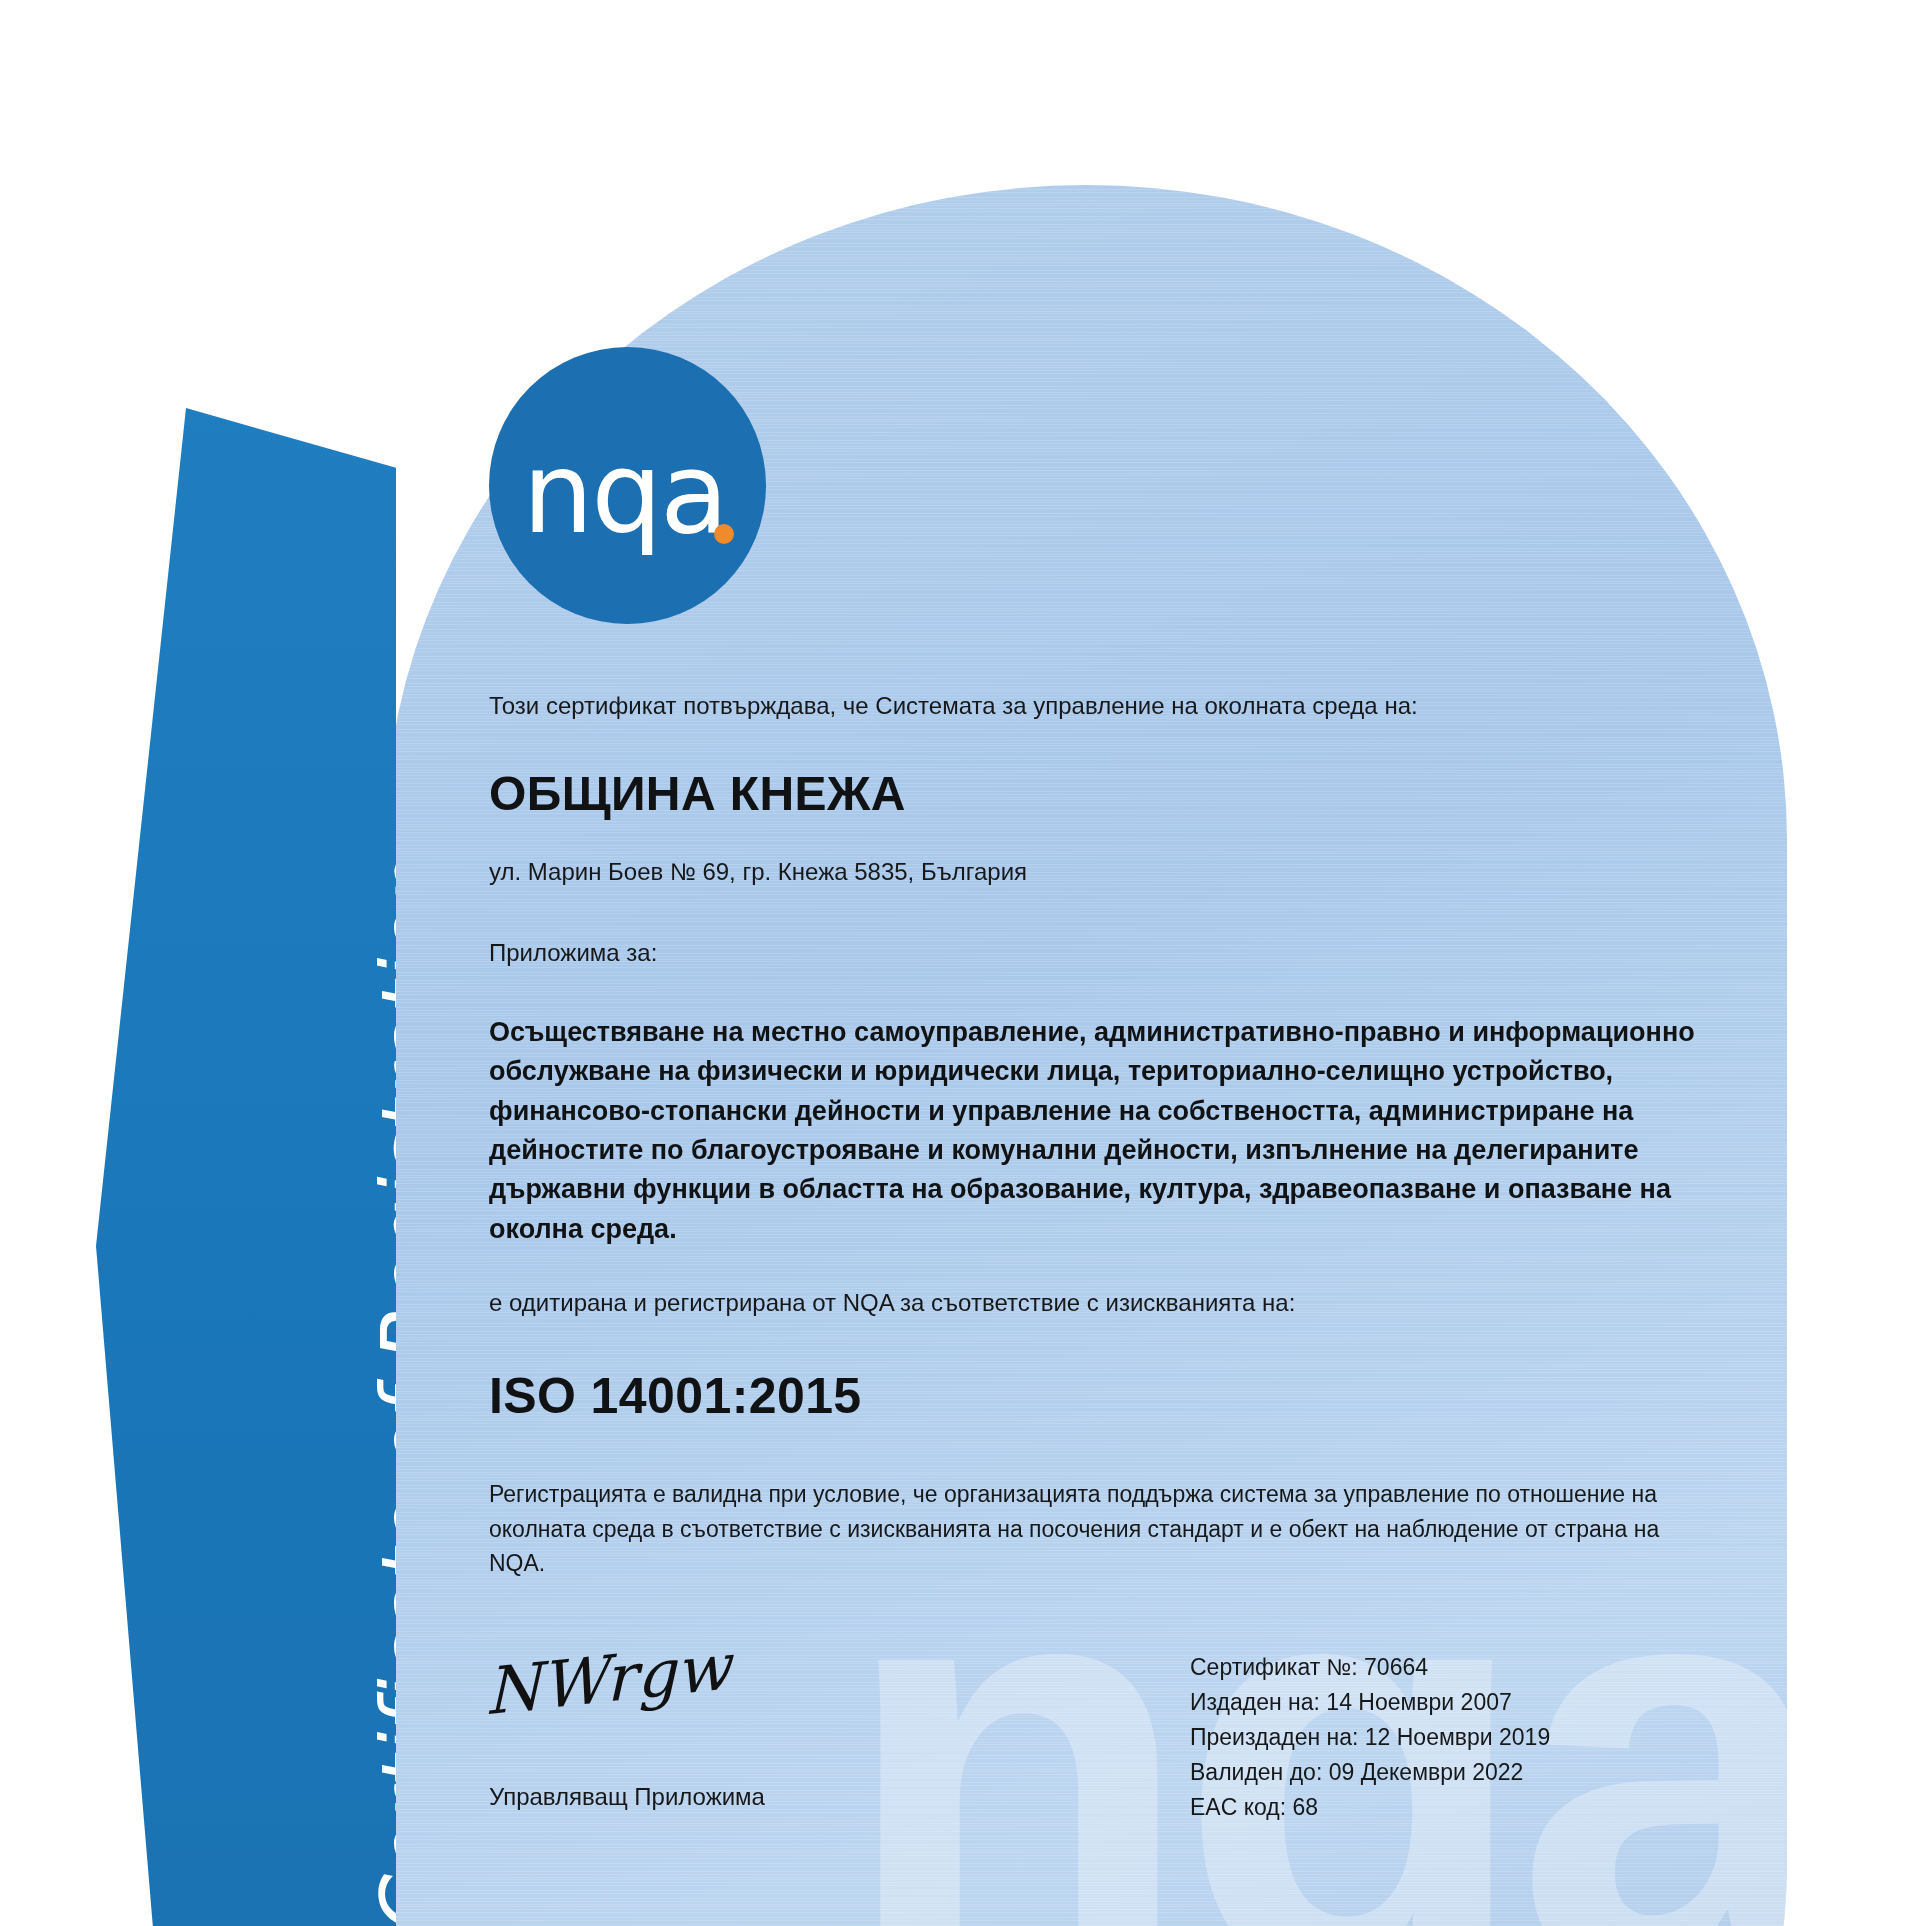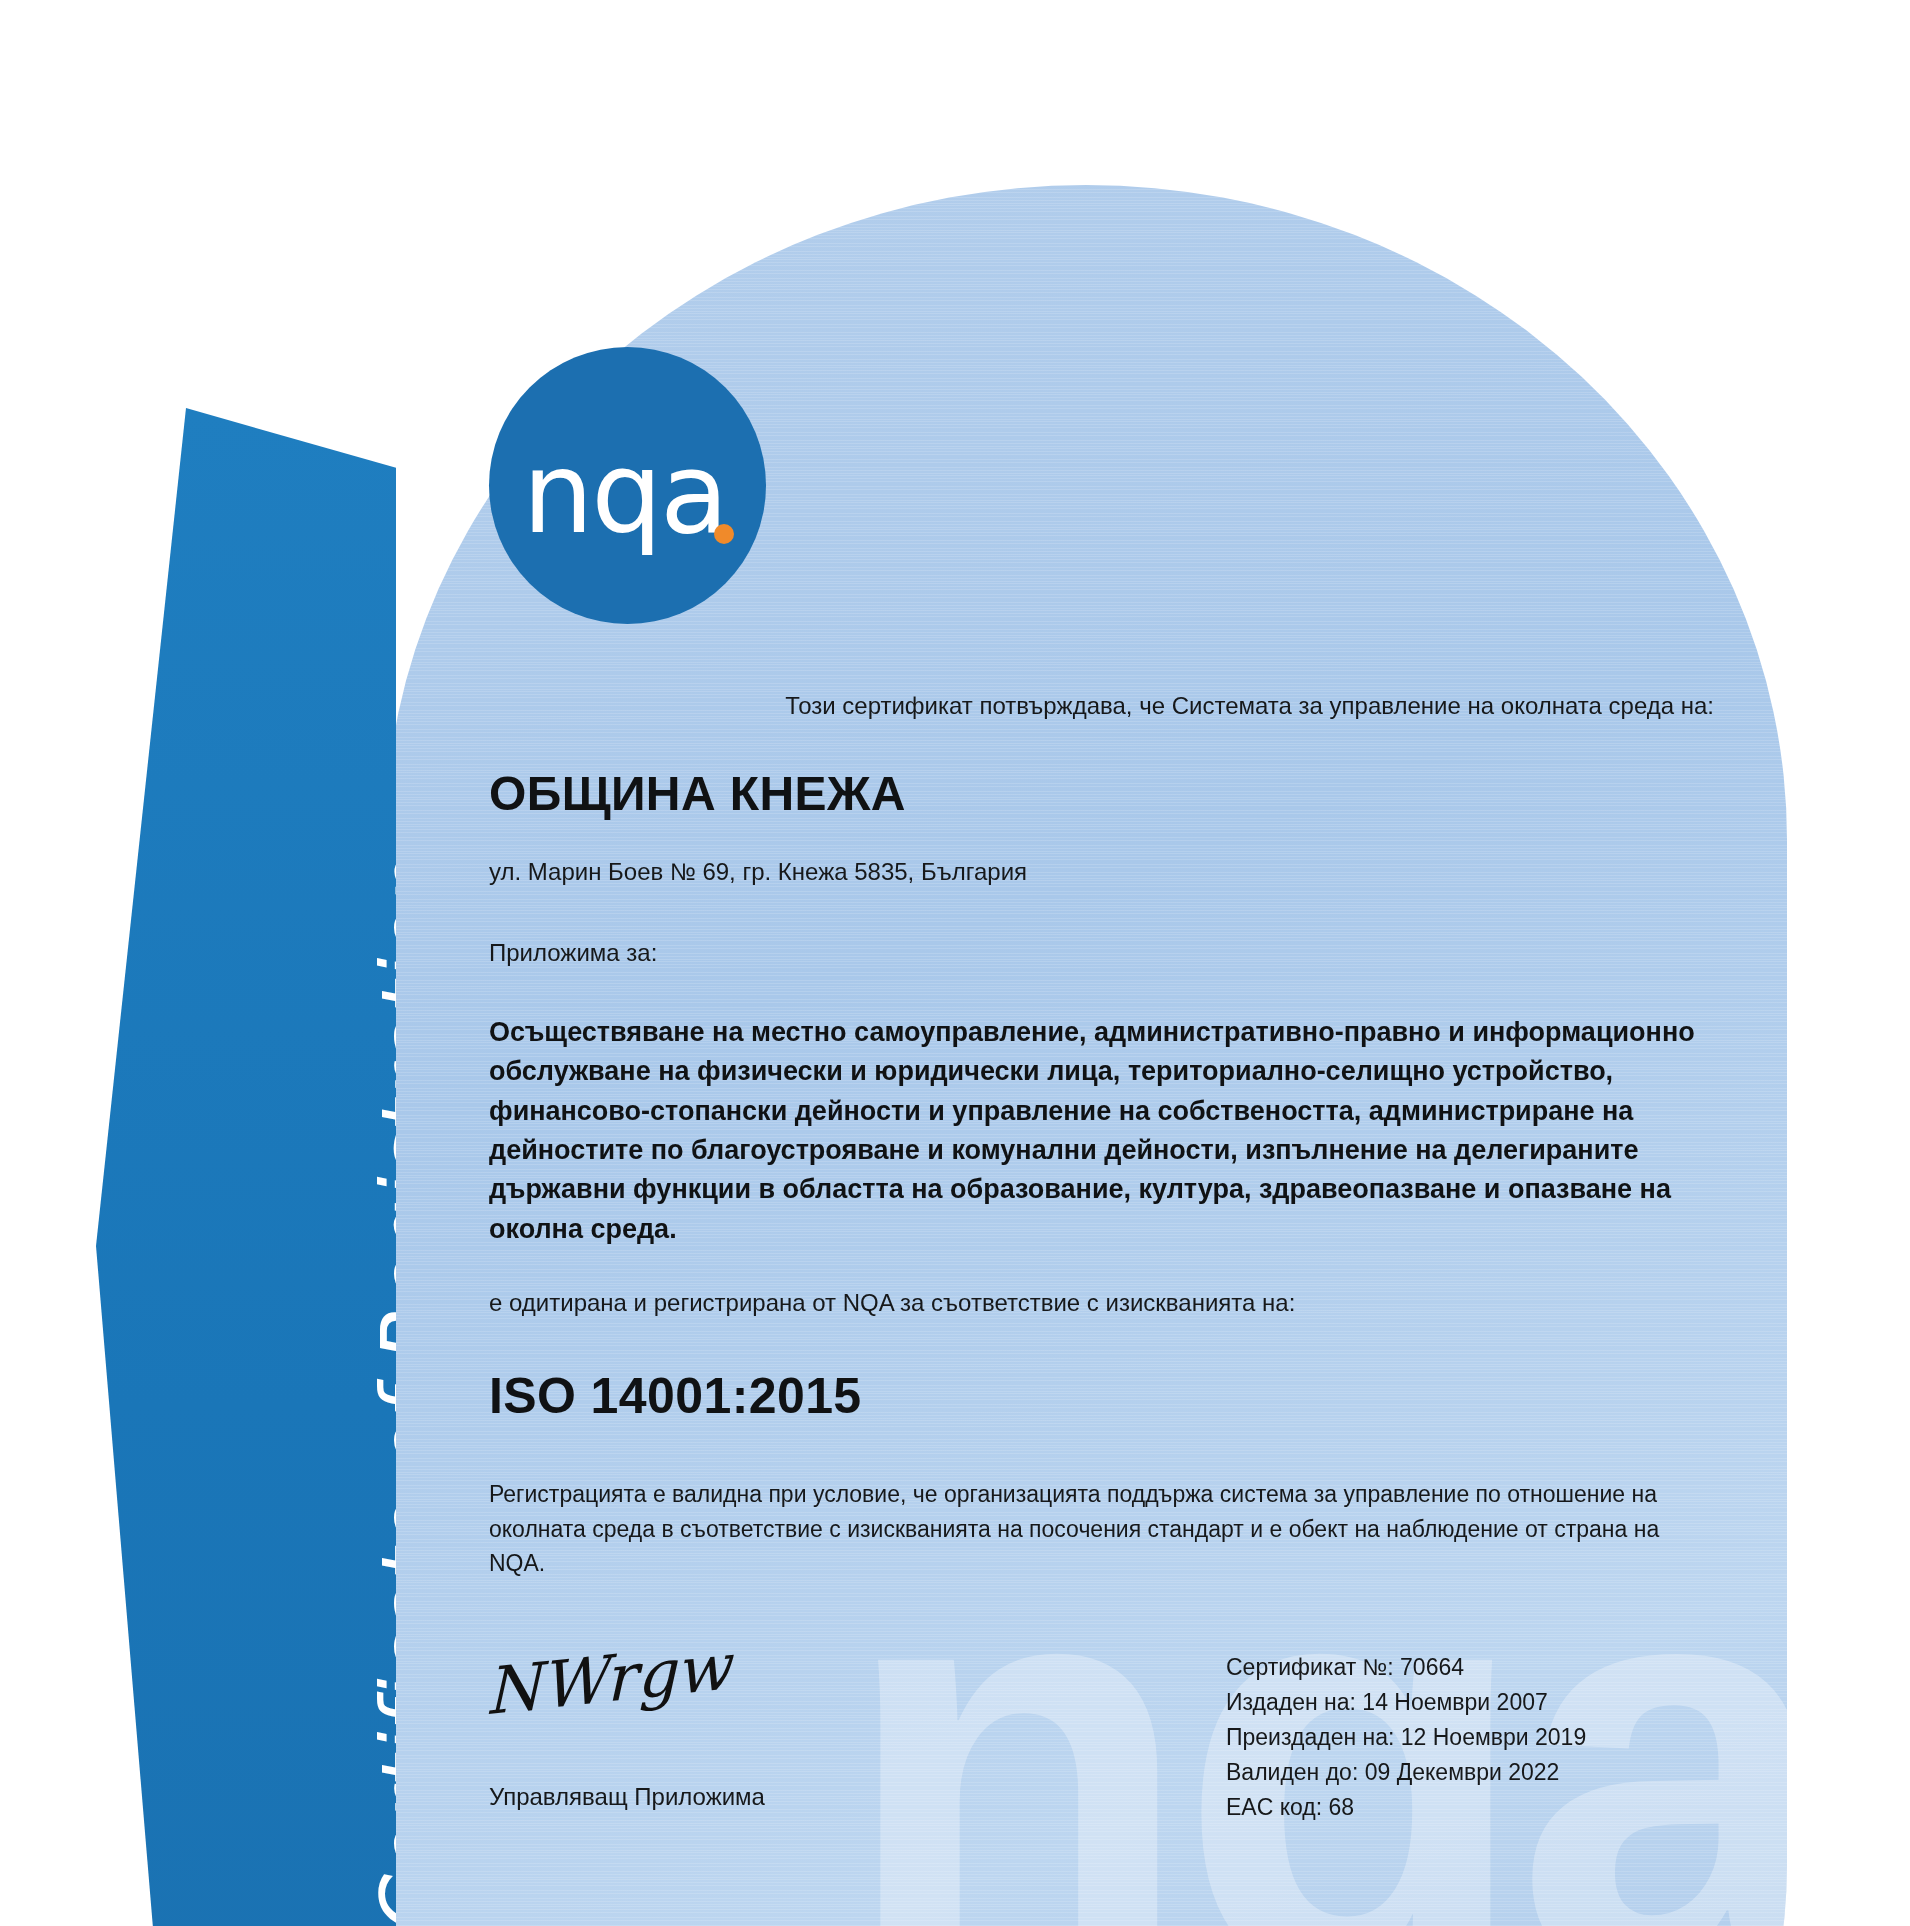--- a/index.html
+++ b/index.html
@@ -125,21 +125,20 @@
     height: 20px;
     border-radius: 50%;
     background: #f08a2a;
   }
 
   .intro-line {
     font-size: 24px;
     line-height: 1.45;
     color: #16181a;
     margin-bottom: 42px;
-    text-align: right;
   }
 
   .org-name {
     font-size: 48px;
     font-weight: 700;
     letter-spacing: 0.4px;
     color: #101214;
     margin-bottom: 37px;
   }
 
@@ -216,21 +215,21 @@
   }
 
   .details-block {
     position: absolute;
     left: 701px;
     top: -3.9px;
     font-size: 23px;
     line-height: 1.52;
     color: #16181a;
   }
-  .details-block div { white-space: nowrap; margin-left: 36px; }
+  .details-block div { white-space: nowrap; }
 </style>
 </head>
 <body>
 
 <div class="certificate">
 
   <div class="dome">
     <div class="watermark">nqa</div>
   </div>
 

